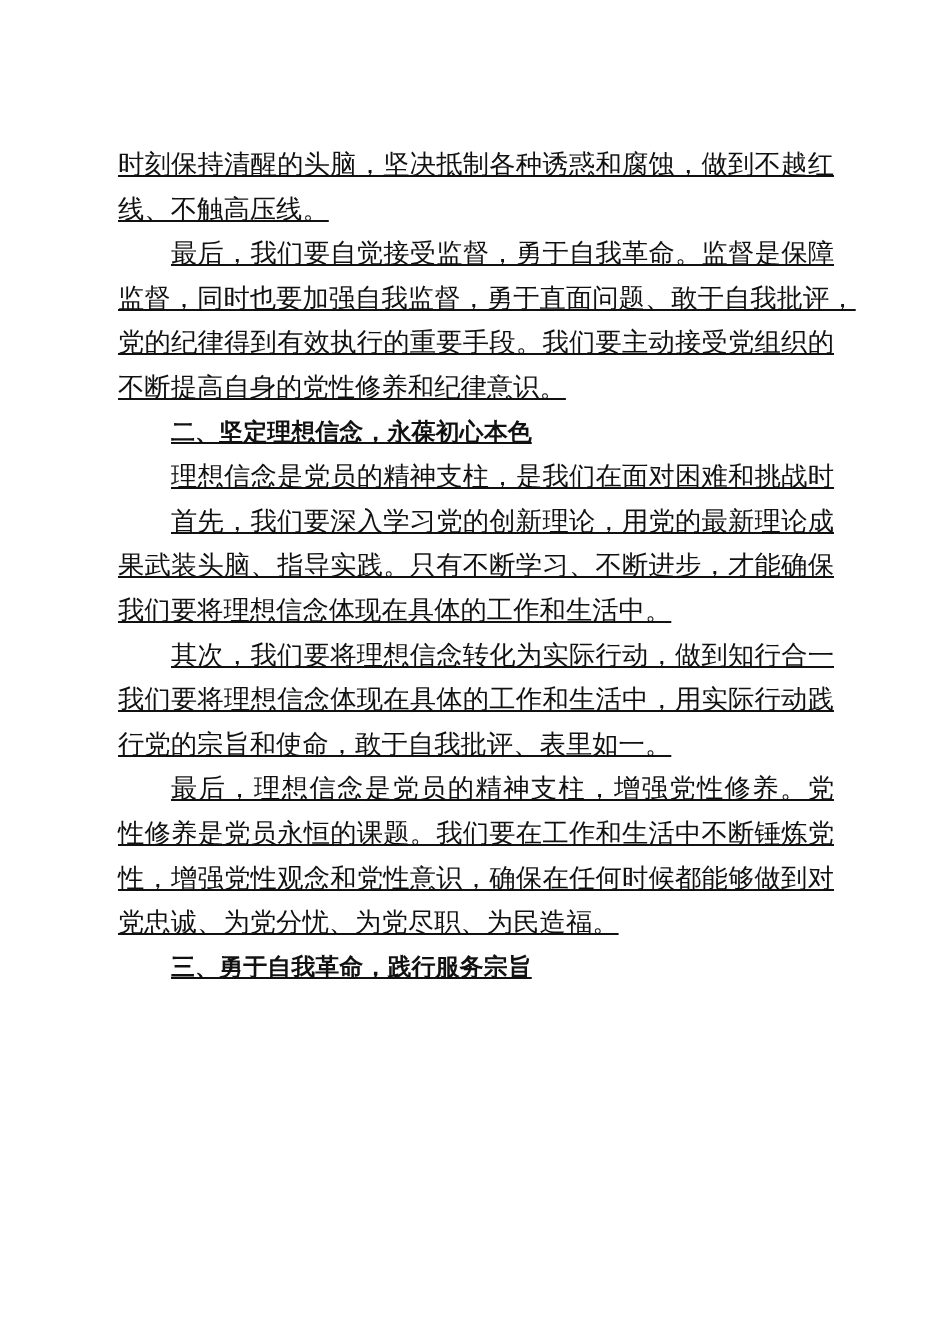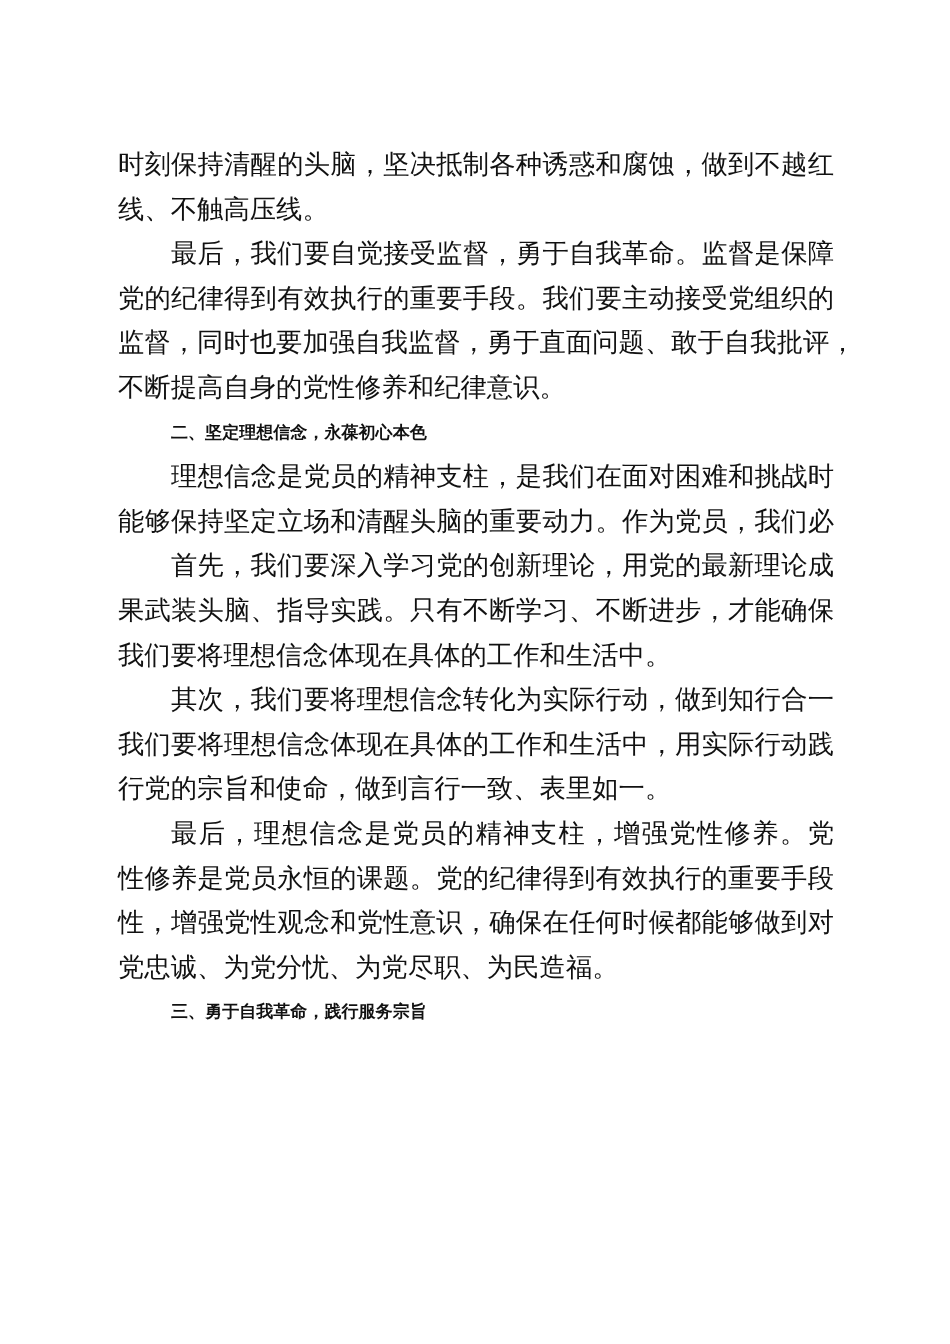--- a/index.html
+++ b/index.html
@@ -22,74 +22,74 @@
       width: 716px;
     }
     .line {
       height: 44.6px;
       line-height: 44.6px;
       font-size: 26.3px;
       white-space: nowrap;
       letter-spacing: 0.05px;
       text-align: justify;
       text-align-last: justify;
+      text-decoration: underline;
     }
     .line.last {
       text-align: right;
       text-align-last: left;
     }
     .indent {
       padding-left: 53px;
     }
     .heading {
       font-family: "DejaVu Sans", "Liberation Sans", sans-serif;
       font-weight: bold;
-      font-size: 17px;
+      font-size: 24px;
       text-align: right;
       text-align-last: left;
     }
   </style>
 </head>
 <body>
 
 <div class="page">
 
   <div>
     <div class="line">时刻保持清醒的头脑，坚决抵制各种诱惑和腐蚀，做到不越红</div>
     <div class="line last">线、不触高压线。</div>
   </div>
 
   <div>
     <div class="line indent">最后，我们要自觉接受监督，勇于自我革命。监督是保障</div>
+    <div class="line">监督，同时也要加强自我监督，勇于直面问题、敢于自我批评，</div>
     <div class="line">党的纪律得到有效执行的重要手段。我们要主动接受党组织的</div>
-    <div class="line">监督，同时也要加强自我监督，勇于直面问题、敢于自我批评，</div>
     <div class="line last">不断提高自身的党性修养和纪律意识。</div>
   </div>
 
   <div class="line heading indent">二、坚定理想信念，永葆初心本色</div>
 
   <div>
     <div class="line indent">理想信念是党员的精神支柱，是我们在面对困难和挑战时</div>
-    <div class="line">能够保持坚定立场和清醒头脑的重要动力。作为党员，我们必</div>
   </div>
 
   <div>
     <div class="line indent">首先，我们要深入学习党的创新理论，用党的最新理论成</div>
     <div class="line">果武装头脑、指导实践。只有不断学习、不断进步，才能确保</div>
     <div class="line last">我们要将理想信念体现在具体的工作和生活中。</div>
   </div>
 
   <div>
     <div class="line indent">其次，我们要将理想信念转化为实际行动，做到知行合一</div>
     <div class="line">我们要将理想信念体现在具体的工作和生活中，用实际行动践</div>
-    <div class="line last">行党的宗旨和使命，做到言行一致、表里如一。</div>
+    <div class="line last">行党的宗旨和使命，敢于自我批评、表里如一。</div>
   </div>
 
   <div>
     <div class="line indent">最后，理想信念是党员的精神支柱，增强党性修养。党</div>
-    <div class="line">性修养是党员永恒的课题。党的纪律得到有效执行的重要手段</div>
+    <div class="line">性修养是党员永恒的课题。我们要在工作和生活中不断锤炼党</div>
     <div class="line">性，增强党性观念和党性意识，确保在任何时候都能够做到对</div>
     <div class="line last">党忠诚、为党分忧、为党尽职、为民造福。</div>
   </div>
 
   <div class="line heading indent">三、勇于自我革命，践行服务宗旨</div>
 
 </div>
 
 </body></html>

